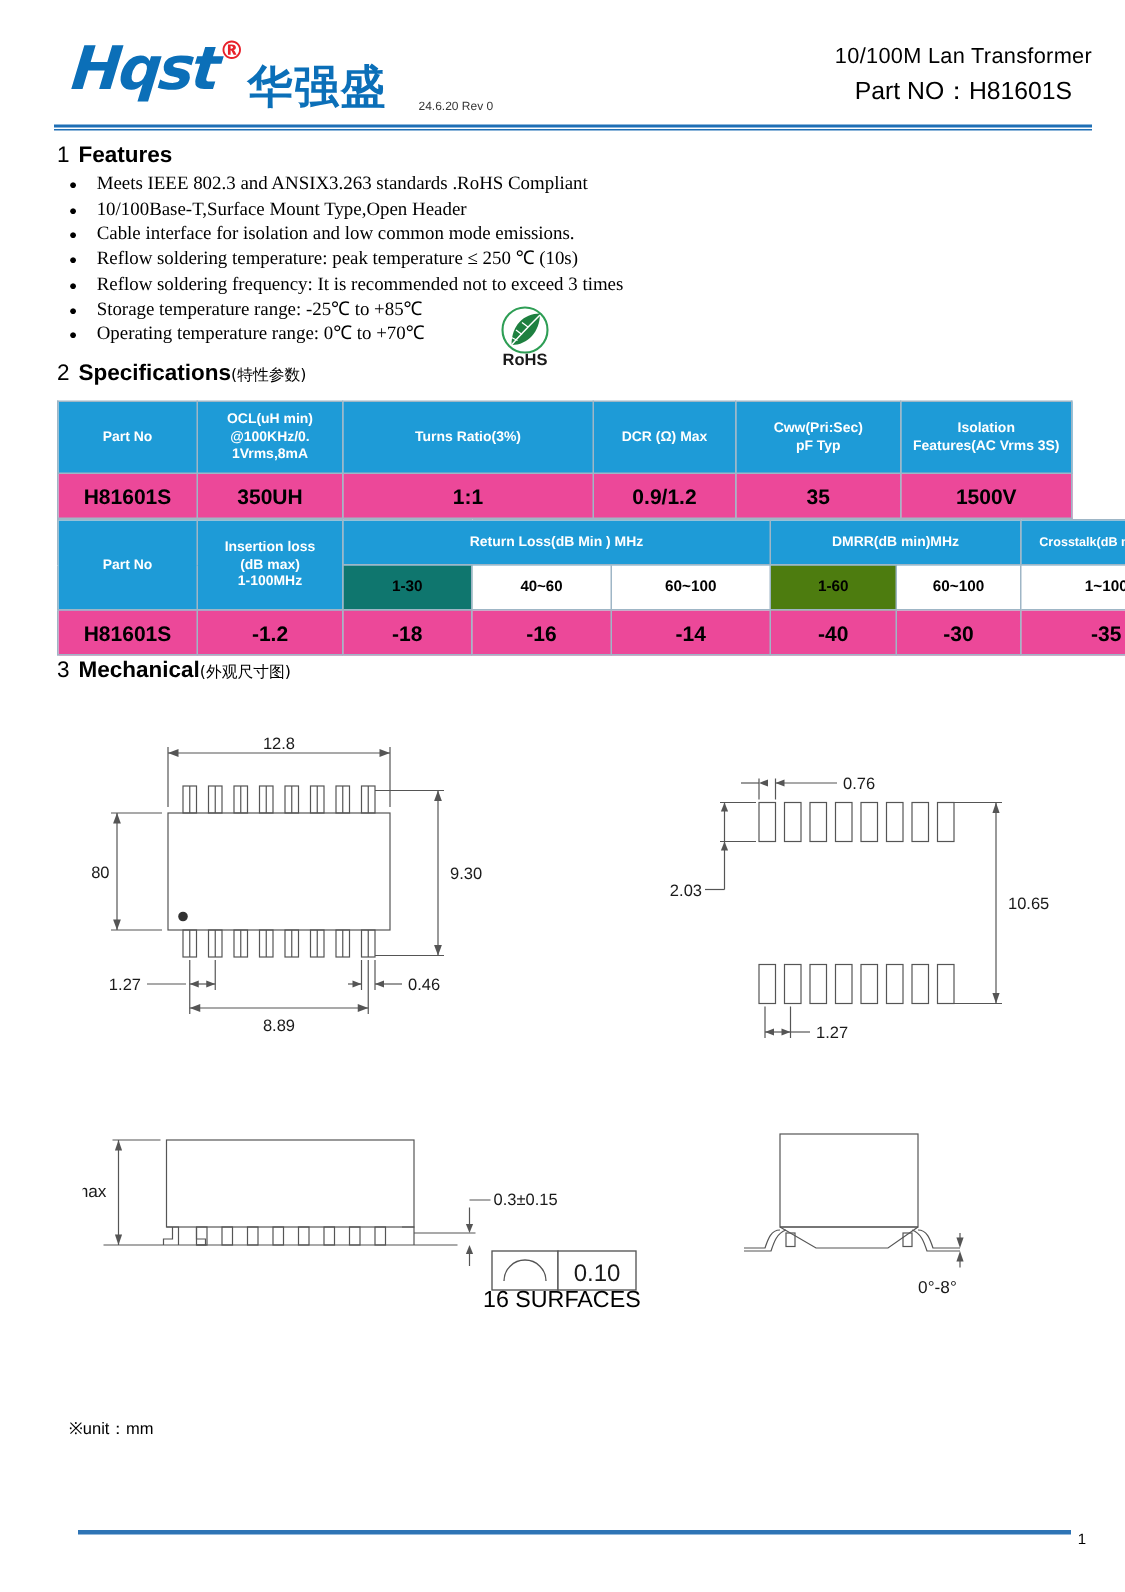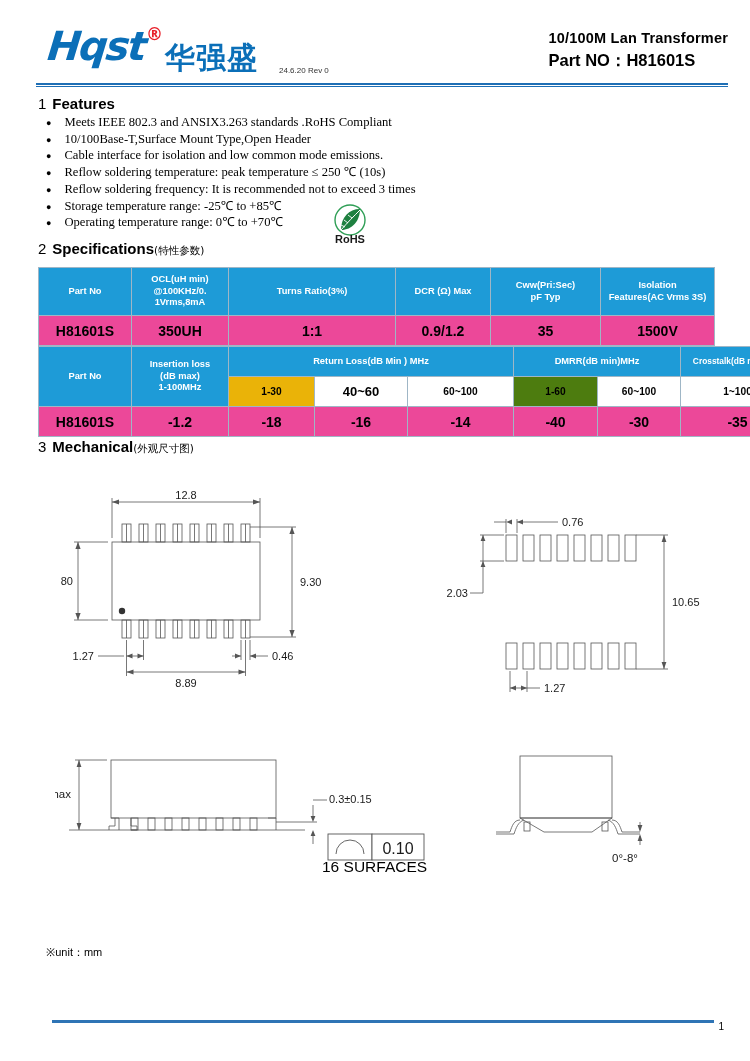--- a/index.html
+++ b/index.html
@@ -36,23 +36,23 @@
     color: #0b6fb8; font-size: 30px; font-weight: bold;
     margin-left: 2px; margin-top: 12px; letter-spacing: 1px;
   }
   .rev-text {
     position: absolute; left: 279px; top: 66px;
     font-family: "Liberation Sans", sans-serif;
     font-size: 8px; color: #333;
   }
   .hdr-right {
     position: absolute; right: 22px; top: 30px;
-    text-align: left;
-    font-family: "Liberation Sans", sans-serif;
-    font-weight: bold;
+    text-align: center;
+    font-family: "Liberation Sans", sans-serif;
+    font-weight: normal;
   }
   .hdr-title { font-size: 14.5px; letter-spacing: 0.2px; }
   .hdr-part { font-size: 16.5px; margin-top: 4px; }
 
   .hdr-rule {
     position: absolute; left: 36px; right: 22px; top: 83px;
     height: 4px;
     border-top: 2px solid #1f6fb5;
     border-bottom: 1px solid #1f6fb5;
   }
@@ -276,22 +276,22 @@
       <th rowspan="2">
         <div>Insertion loss</div>
         <div>(dB max)</div>
         <div>1-100MHz</div>
       </th>
       <th colspan="3">Return Loss(dB Min ) MHz</th>
       <th colspan="2">DMRR(dB min)MHz</th>
       <th rowspan="1" class="small-hd">Crosstalk(dB min)MHz</th>
     </tr>
     <tr class="h2">
-      <th style="background:#eab308;color:#000;font-size:10.2px">1-30</th>
-      <th style="background:#fff;color:#000;font-size:13px">40~60</th>
+      <th style="background:#0f766e;color:#000;font-size:10.2px">1-30</th>
+      <th style="background:#fff;color:#000;font-size:10px">40~60</th>
       <th style="background:#fff;color:#000;font-size:10.2px">60~100</th>
       <th style="background:#4d7c0f;color:#000;font-size:10.2px">1-60</th>
       <th style="background:#fff;color:#000;font-size:10.2px">60~100</th>
       <th style="background:#fff;color:#000;font-size:10.2px">1~100</th>
     </tr>
     <tr class="d1">
       <td>H81601S</td>
       <td>-1.2</td>
       <td>-18</td>
       <td>-16</td>

